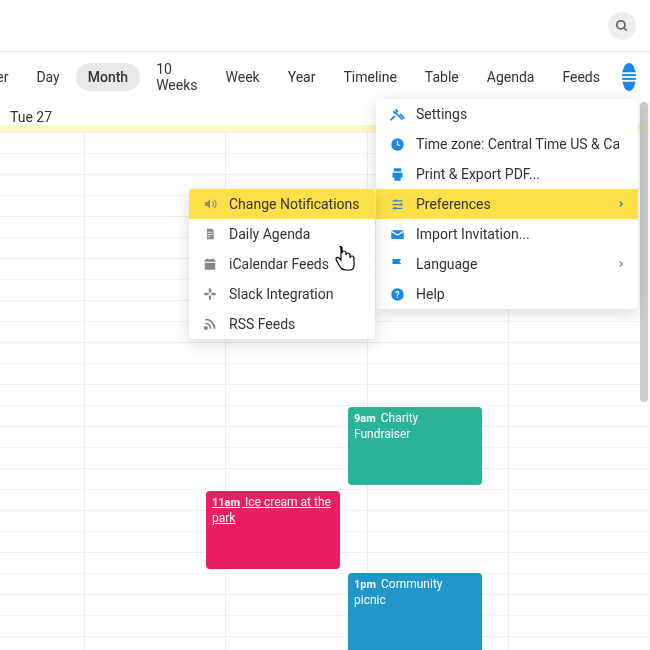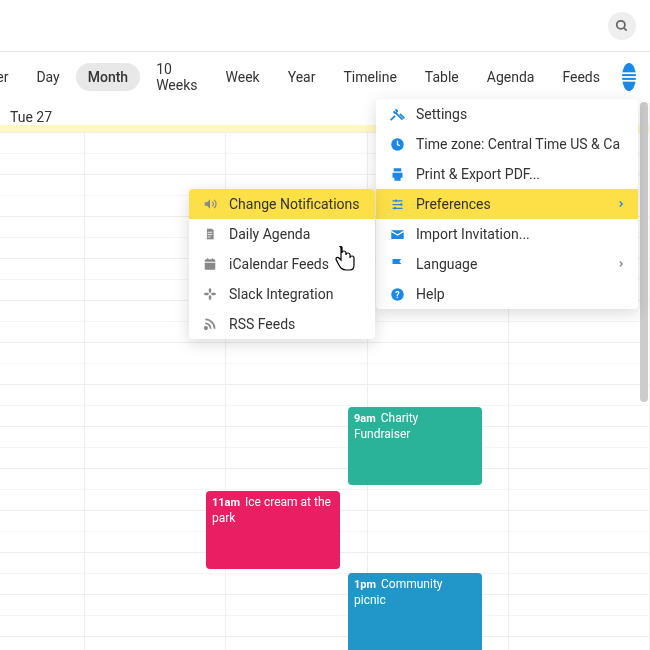--- a/index.html
+++ b/index.html
@@ -15,21 +15,21 @@
 .day-headers { display: flex; height: 30px; border-top: 1px solid transparent; flex-direction: column; }
 .day-col { flex: 1; display: flex; align-items: flex-start; justify-content: flex-end; padding: 6px 10px 0 0; font-size: 14px; color: #333; border-right: 1px solid #eee; }
 .day-col.first { flex: 0.6; justify-content: flex-start; padding-left: 10px; }
 .day-col.highlight { background: #fef9c3; }
 .grid { position: relative; height: 540px; background: repeating-linear-gradient(to bottom, #fff 0, #fff 20px, #f5f5f5 20px, #f5f5f5 21px, #fff 21px, #fff 41px, #eee 41px, #eee 42px); border-top: 1px solid #eee; overflow:hidden; }
 .grid .cols { position: absolute; inset: 0; display: flex; }
 .grid .col { flex: 1; border-right: 1px solid #eee; }
 .grid .col.first { flex: 0.6; }
 .event { position: absolute; border-radius: 4px; padding: 4px 6px; color: #fff; font-size: 12px; line-height: 1.3; overflow: hidden; }
 .event .time { font-weight: 700; font-size: 11px; margin-right: 2px; }
-.ev-pink { background: #e91e63; }
+.ev-pink { background: #e91e63; text-decoration: underline; }
 .ev-teal { background: #2bb39a; }
 .ev-blue { background: #2196c9; }
 .menu { position: absolute; background: #fff; box-shadow: 0 4px 16px rgba(0,0,0,0.15); border-radius: 4px; overflow: hidden; z-index: 50; }
 .menu-main { top: 99px; left: 376px; width: 262px; }
 .menu-sub { top: 189px; left: 189px; width: 186px; z-index: 60; }
 .menu-item { display: flex; align-items: center; height: 30px; padding: 0 12px; cursor: pointer; font-size: 14px; color: #333; position: relative; }
 .menu-item.hover { background: #fde047; }
 .menu-item .mi-icon { width: 18px; height: 18px; margin-right: 10px; color: #1a88e6; display: flex; align-items: center; justify-content: center; flex-shrink: 0; }
 .menu-sub .menu-item .mi-icon { color: #888; }
 .menu-item .chev { margin-left: auto; color: #888; }

